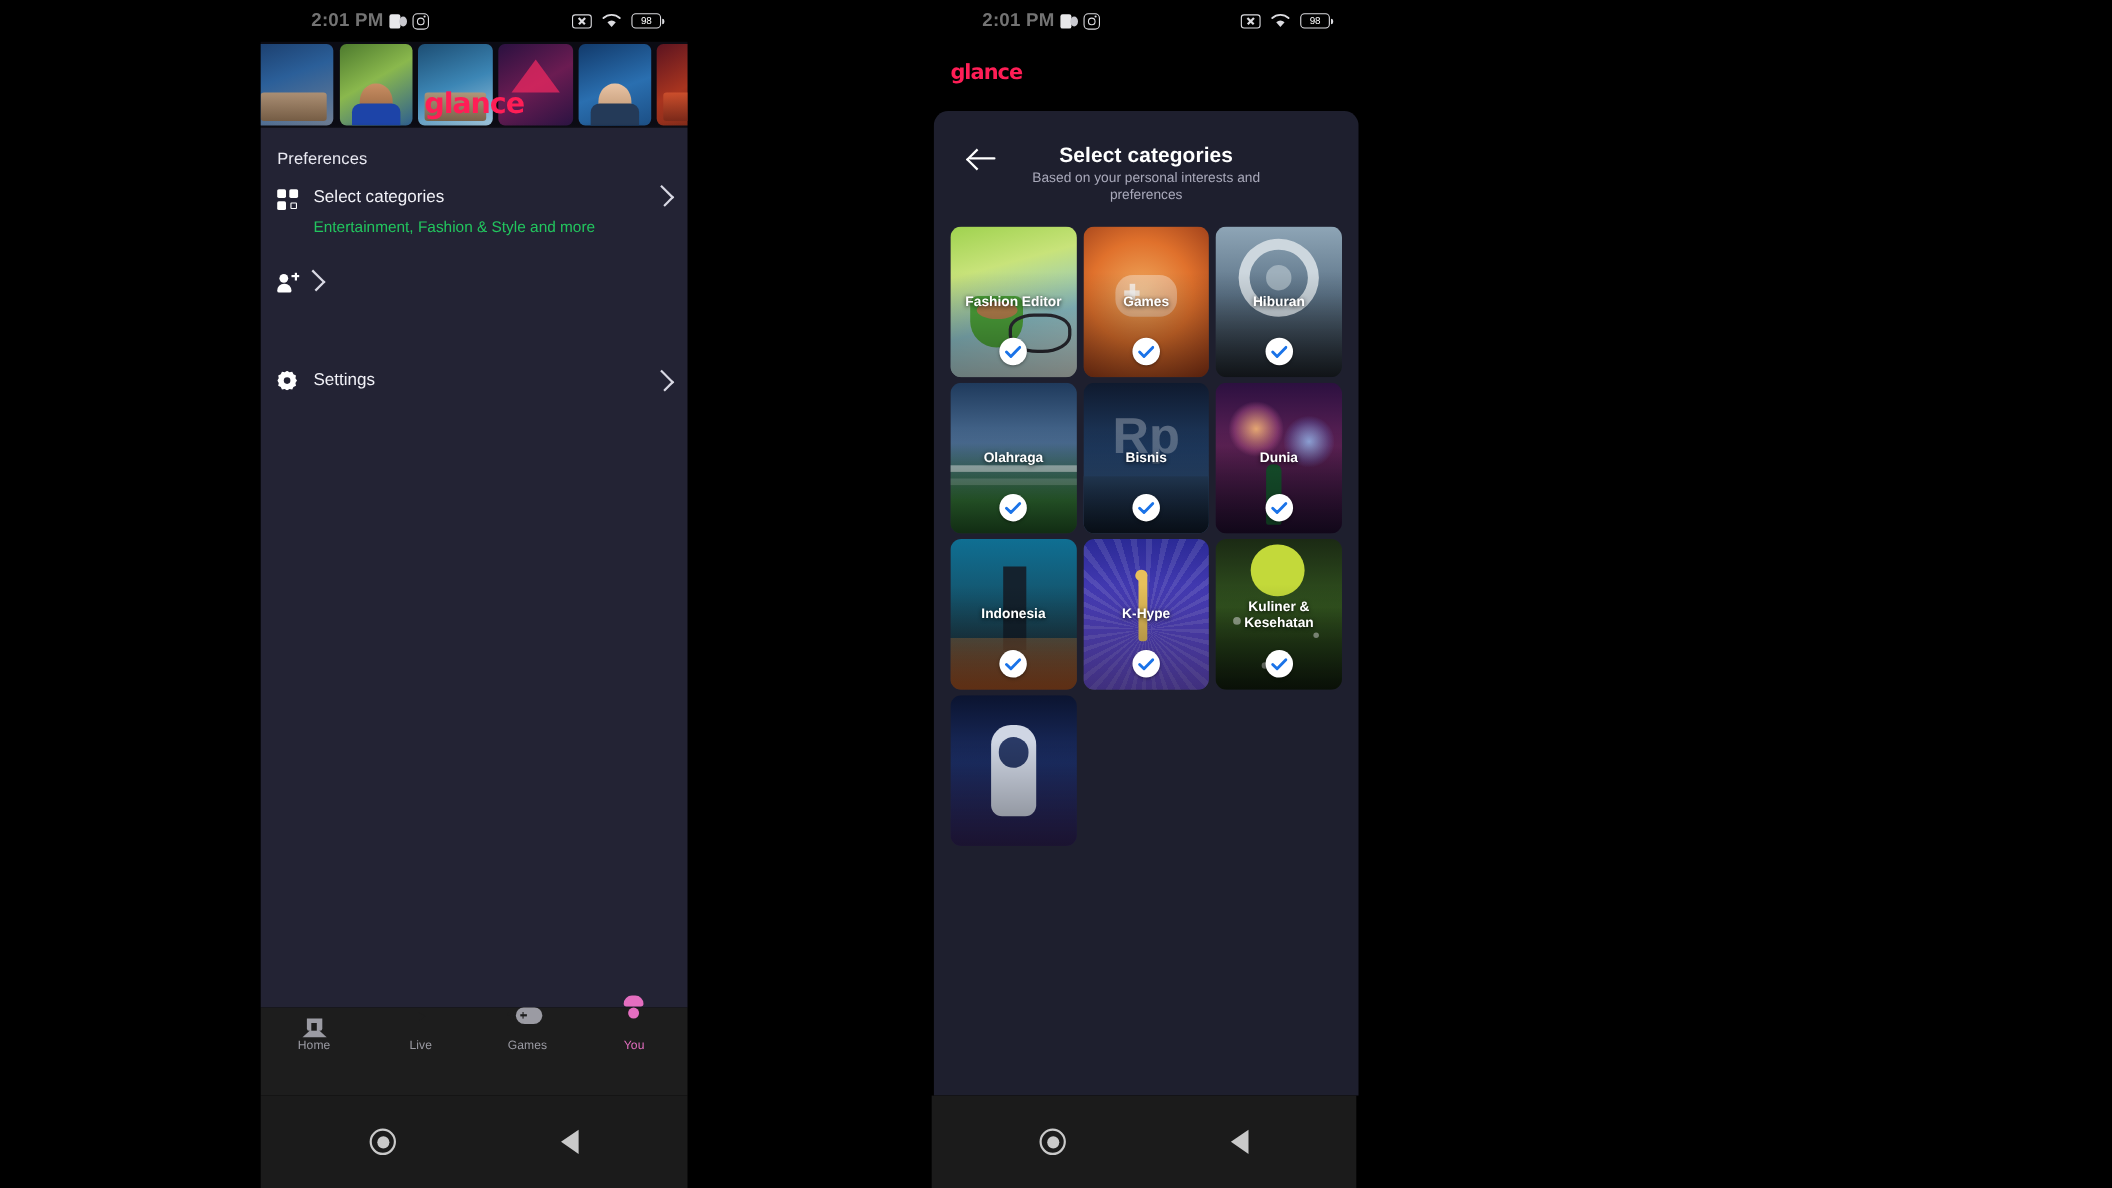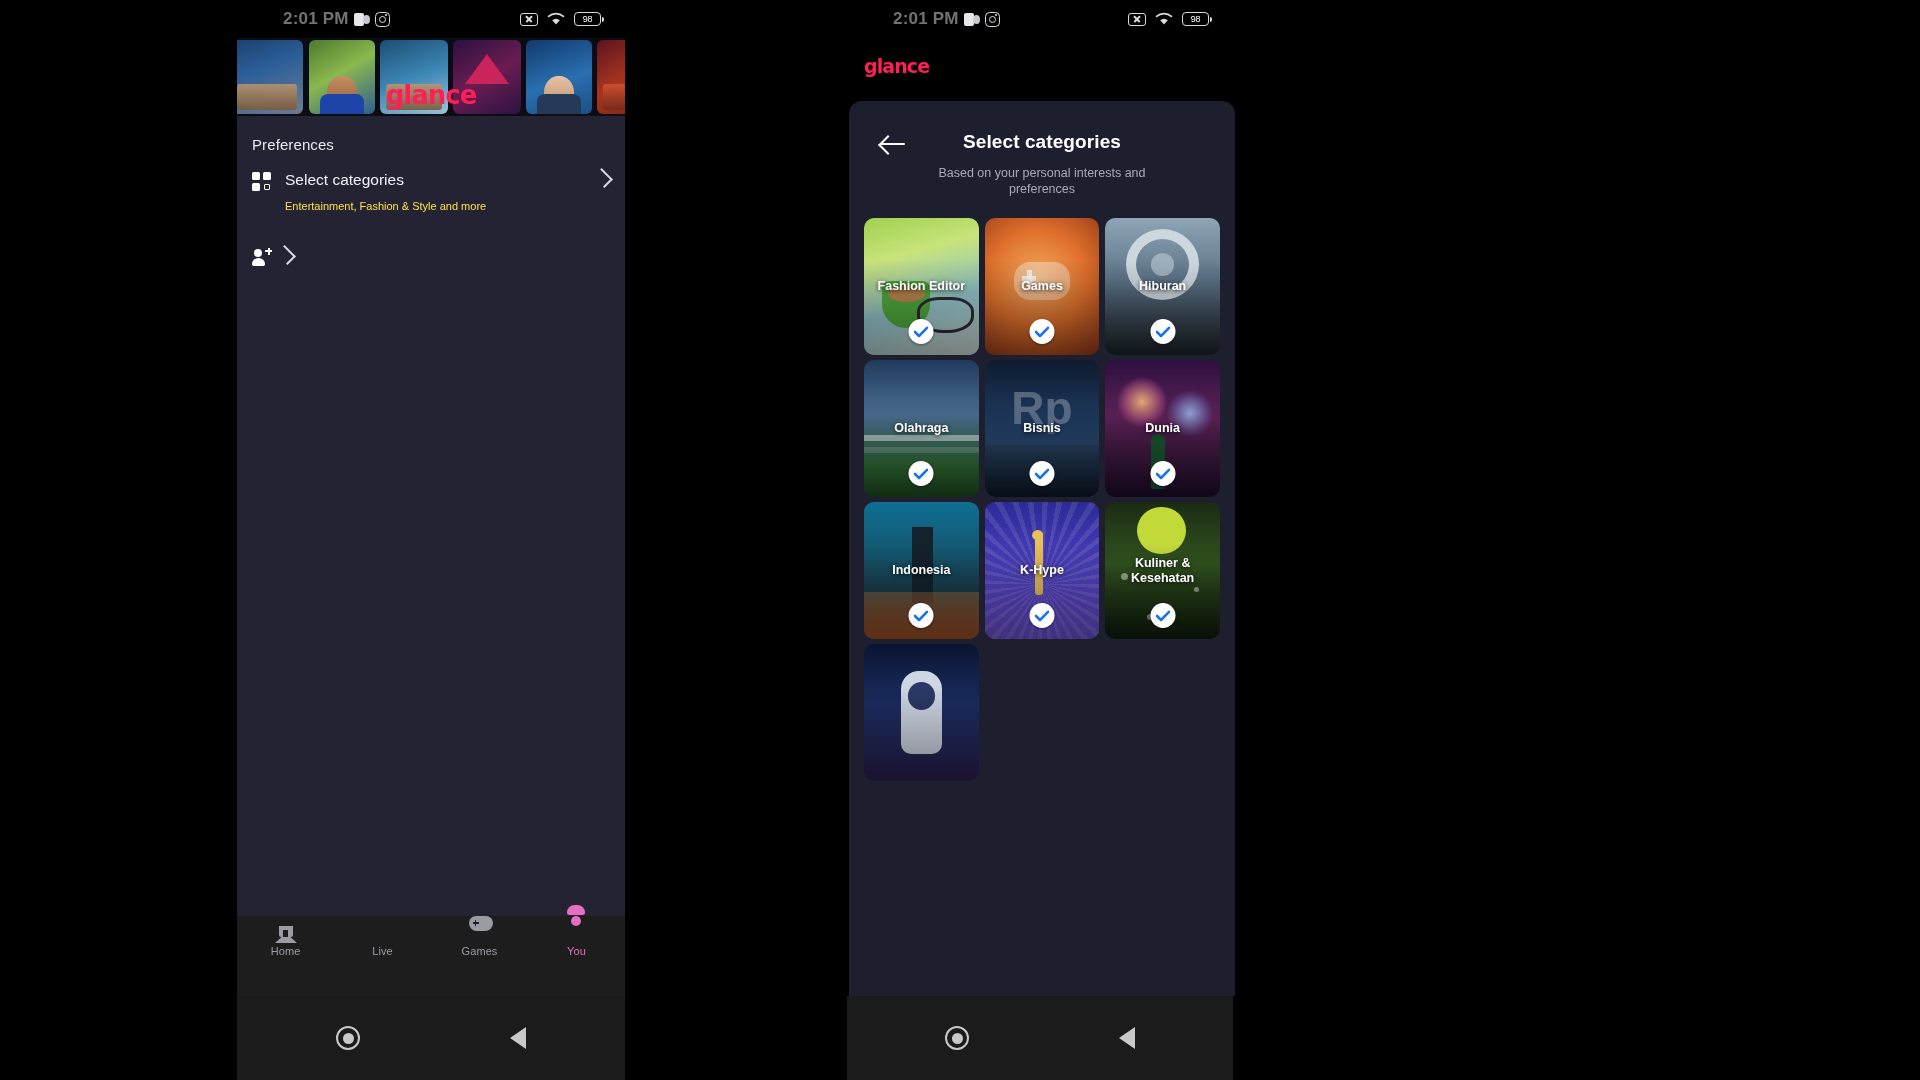--- a/index.html
+++ b/index.html
@@ -121,21 +121,21 @@
     position:absolute; left:0; right:0; height:62px;
     display:flex; align-items:flex-start; padding:0 14px 0 15px;
   }
   .pref-row.r1 { top:54px; }
   .pref-row.r2 { top:131px; }
   .pref-row.r3 { top:208px; height:44px; align-items:center; }
   .pref-ico { width:26px; flex:0 0 26px; padding-top:2px; }
   .pref-txt { flex:1; padding-left:7px; }
   .pref-label { font-size:15.5px; color:#f1f1f7; line-height:20px; }
   .pref-row.r3 .pref-label { line-height:18px; }
-  .pref-sub { font-size:11px; color:#fde047; margin-top:8px; line-height:16px; }
+  .pref-sub { font-size:14px; color:#22c55e; margin-top:8px; line-height:16px; }
   .chev {
     flex:0 0 16px; align-self:flex-start; margin-top:2px;
     width:12px; height:12px; border-right:2.6px solid #d9d9e4; border-top:2.6px solid #d9d9e4;
     transform:rotate(45deg);
   }
   .pref-row.r3 .chev { align-self:center; margin-top:0; }
   .ico-grid { position:relative; width:19px; height:19px; }
   .ico-grid i { position:absolute; background:#fff; display:block; }
   .ico-grid i:nth-child(1){ left:0; top:0; width:8px; height:8px; border-radius:1.5px; }
   .ico-grid i:nth-child(2){ right:0; top:0; width:8px; height:8px; border-radius:1.5px; }
@@ -214,21 +214,21 @@
     content:""; position:absolute; left:0; top:9px; width:24px; height:2.2px; background:#fff; border-radius:2px;
   }
   .back-arrow:after{
     content:""; position:absolute; left:0px; top:4px; width:12px; height:12px;
     border-left:2.2px solid #fff; border-bottom:2.2px solid #fff; transform:rotate(45deg);
   }
   .sheet-title {
     text-align:center; font-size:19px; font-weight:bold; color:#fff; letter-spacing:.1px;
   }
   .sheet-sub {
-    text-align:center; font-size:12.5px; color:#a9a9ba; margin-top:12px;
+    text-align:center; font-size:12.5px; color:#a9a9ba; margin-top:0;
     line-height:16px; padding:0 64px;
   }
   .grid {
     margin-top:21px; padding:0 15px; display:grid;
     grid-template-columns:repeat(3,1fr); gap:5px 6px;
   }
   .tile {
     position:relative; height:137px; border-radius:10px; overflow:hidden;
     display:flex; align-items:center; justify-content:center;
   }
@@ -404,20 +404,32 @@
           <div class="ico-person">
               <i></i>
               <i></i>
               <i></i>
               <i></i>
             </div>
         </div>
         <div class="chev"></div>
       </div>
 
+      <div class="pref-row r3">
+        <div class="pref-ico" style="padding-top:0;">
+          <div class="ico-gear">
+              <i></i>
+              <i></i>
+            </div>
+        </div>
+        <div class="pref-txt">
+          <div class="pref-label">Settings</div>
+        </div>
+        <div class="chev"></div>
+      </div>
     </div>
 
     <div class="tabbar">
       <div class="tab">
         <span class="ti"><span class="ti-home"></span></span>
         <span class="tab-label">Home</span>
       </div>
       <div class="tab">
         <span class="ti"><span class="ti-live"></span></span>
         <span class="tab-label">Live</span>

